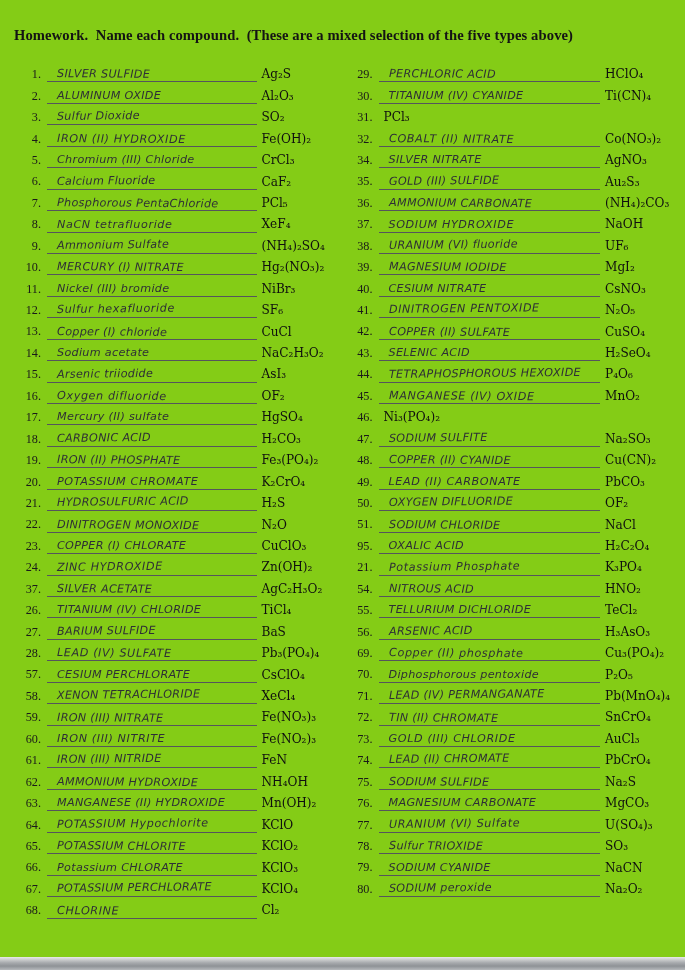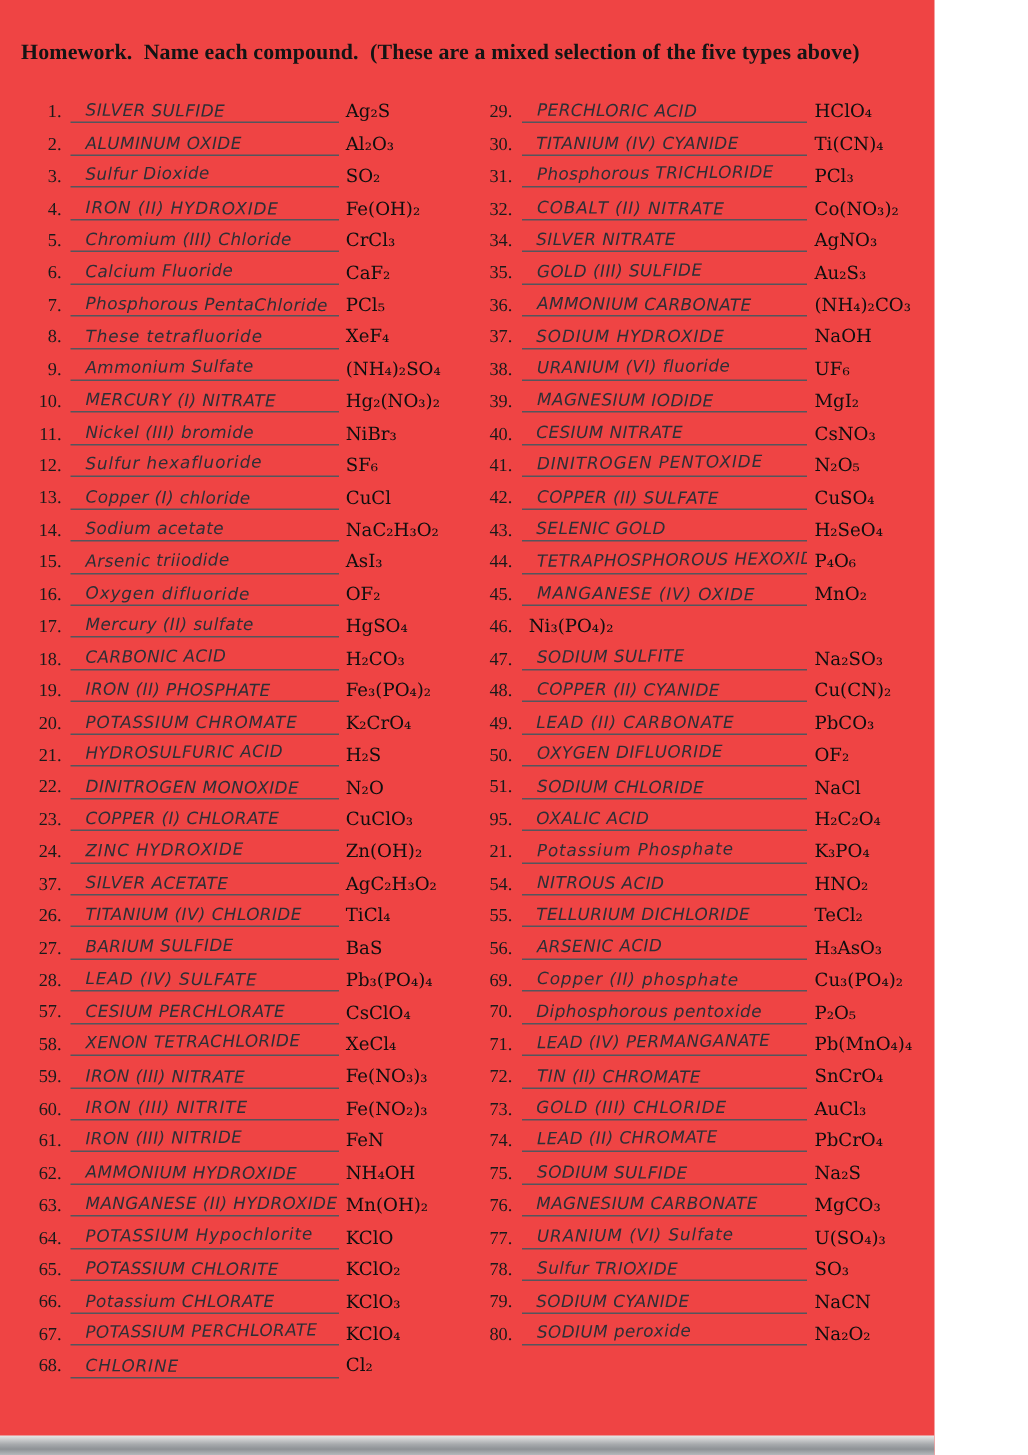--- a/index.html
+++ b/index.html
@@ -1,19 +1,19 @@
 <!DOCTYPE html>
 <html><head>
 <meta charset="utf-8">
 <style>
   html,body{margin:0;padding:0;background:#ffffff;}
   .sheet{
     position:relative;
-    width:623px;height:970px;
-    background:#ef4444;
+    width:685px;height:970px;
+    background:#84cc16;
     overflow:hidden;
     font-family:"Liberation Serif", serif;
   }
   .title{
     position:absolute;top:27px;left:14px;right:10px;
     font-weight:bold;font-size:14.6px;color:#141414;
     white-space:pre-wrap;letter-spacing:.1px;
   }
   .cols{
     position:absolute;top:61px;left:14px;right:8px;
@@ -114,21 +114,21 @@
     <span class="num">7.</span>
     <span class="line">
             <span class="hand">Phosphorous PentaChloride</span>
           </span>
     <span class="formula">PCl₅</span>
   </div>
 
   <div class="row">
     <span class="num">8.</span>
     <span class="line">
-            <span class="hand">These tetrafluoride</span>
+            <span class="hand">NaCN tetrafluoride</span>
           </span>
     <span class="formula">XeF₄</span>
   </div>
 
   <div class="row">
     <span class="num">9.</span>
     <span class="line">
             <span class="hand">Ammonium Sulfate</span>
           </span>
     <span class="formula">(NH₄)₂SO₄</span>
@@ -394,23 +394,20 @@
   <div class="row">
     <span class="num">30.</span>
     <span class="line">
             <span class="hand">TITANIUM (IV) CYANIDE</span>
           </span>
     <span class="formula">Ti(CN)₄</span>
   </div>
 
   <div class="row">
     <span class="num">31.</span>
-    <span class="line">
-            <span class="hand">Phosphorous TRICHLORIDE</span>
-          </span>
     <span class="formula">PCl₃</span>
   </div>
 
   <div class="row">
     <span class="num">32.</span>
     <span class="line">
             <span class="hand">COBALT (II) NITRATE</span>
           </span>
     <span class="formula">Co(NO₃)₂</span>
   </div>
@@ -484,21 +481,21 @@
     <span class="num">42.</span>
     <span class="line">
             <span class="hand">COPPER (II) SULFATE</span>
           </span>
     <span class="formula">CuSO₄</span>
   </div>
 
   <div class="row">
     <span class="num">43.</span>
     <span class="line">
-            <span class="hand">SELENIC GOLD</span>
+            <span class="hand">SELENIC ACID</span>
           </span>
     <span class="formula">H₂SeO₄</span>
   </div>
 
   <div class="row">
     <span class="num">44.</span>
     <span class="line">
             <span class="hand">TETRAPHOSPHOROUS HEXOXIDE</span>
           </span>
     <span class="formula">P₄O₆</span>

